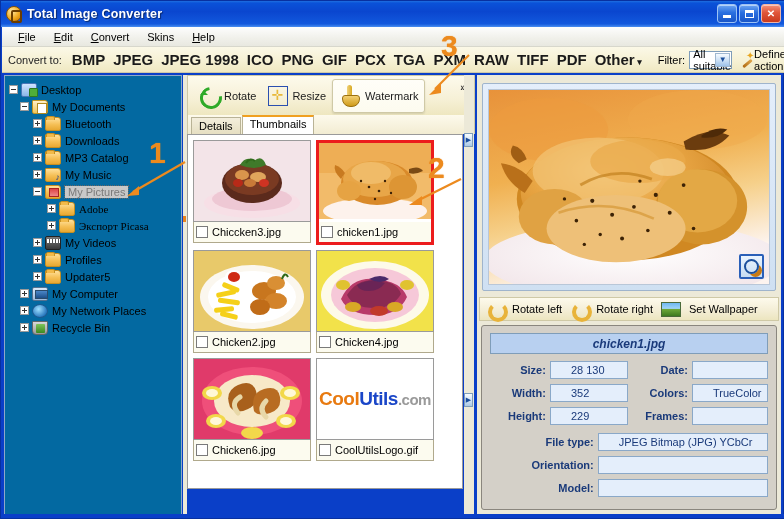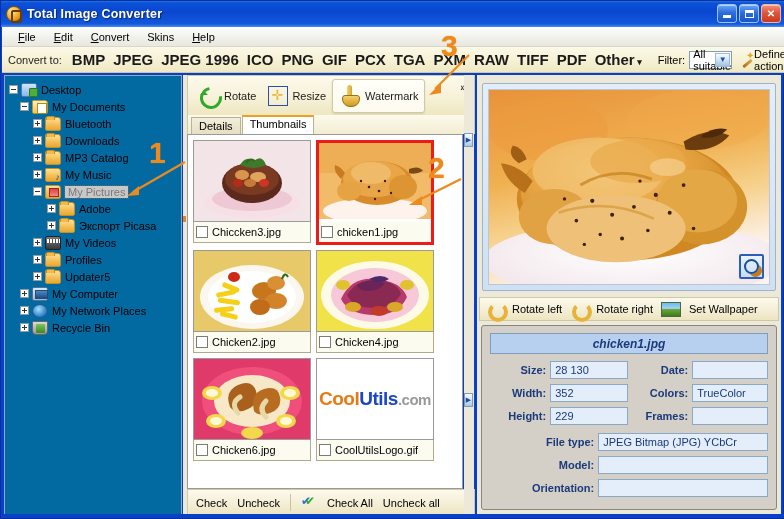--- a/index.html
+++ b/index.html
@@ -181,21 +181,21 @@
   }
   .bin-ico::after { content:""; position:absolute; left:3px; top:2px; width:9px; height:9px;
     background:linear-gradient(180deg,#7ec45a,#3a8a22); border-radius:1px; }
   .tlabel { color: #000; }
   .tnode.selected .tlabel {
     background: #c8c8c8; color: #7a7a7a; padding: 0 3px;
     outline: 1px dotted #666;
   }
   .indent1 { padding-left: 11px; }
   .indent2 { padding-left: 24px; }
-  .indent3 { padding-left: 38px; }
+  .indent3 { padding-left: 38px; font-family: Liberation Serif, serif; }
 
   
   .lsplit {
     position: absolute; left: 182px; top: 74px; width: 4px; height: 441px;
     background: #ece9d8;
   }
   .lsplit-mark {
     position: absolute; left: 182px; top: 215px; width: 3px; height: 6px;
     background: #e8821e;
   }
@@ -376,21 +376,21 @@
     margin-bottom: 7px;
   }
   .prow { display: flex; align-items: center; margin-bottom: 5px; }
   .plabel {
     font-weight: bold; font-size: 11px; color: #1a3a7a; text-align: right;
     white-space: nowrap;
   }
   .pfield {
     height: 18px; background: #e4eefb; border: 1px solid #8aa8c8;
     font-size: 11px; color: #1a3a7a; display: flex; align-items: center;
-    padding-left: 4px; overflow: hidden; white-space: nowrap;
+    padding-left: 20px; overflow: hidden; white-space: nowrap;
   }
   .lw1 { width: 58px; margin-right: 4px; }
   .fw1 { width: 80px; margin-right: 12px; }
   .lw2 { width: 50px; margin-right: 4px; }
   .fw2 { width: 78px; }
   .lw3 { width: 112px; margin-right: 4px; }
   .fw3 { width: 182px; }
 
   
   .ann {
@@ -432,21 +432,21 @@
     <div class="menu-item"><u>E</u>dit</div>
     <div class="menu-item"><u>C</u>onvert</div>
     <div class="menu-item">Skins</div>
     <div class="menu-item"><u>H</u>elp</div>
   </div>
 
   <div class="convertbar">
     <span class="convert-label">Convert to:</span>
     <span class="fmt">BMP</span>
     <span class="fmt">JPEG</span>
-    <span class="fmt">JPEG 1996</span>
+    <span class="fmt">JPEG 1998</span>
     <span class="fmt">ICO</span>
     <span class="fmt">PNG</span>
     <span class="fmt">GIF</span>
     <span class="fmt">PCX</span>
     <span class="fmt">TGA</span>
     <span class="fmt">PXM</span>
     <span class="fmt">RAW</span>
     <span class="fmt">TIFF</span>
     <span class="fmt">PDF</span>
     <span class="fmt other">Other</span>
@@ -708,28 +708,20 @@
           </div>
         </div>
         <div class="thumb-cap">
           <span class="chk"></span>
           <span>CoolUtilsLogo.gif</span>
         </div>
       </div>
 
     </div>
 
-    <div class="checkbar">
-      <span>Check</span>
-      <span>Uncheck</span>
-      <span class="cb-sep"></span>
-      <span class="dblchk"></span>
-      <span>Check All</span>
-      <span>Uncheck all</span>
-    </div>
   </div>
 
   <div class="msplit"></div>
   <div class="msplit-btn" style="top:132px">▶</div>
   <div class="msplit-btn" style="top:392px">▶</div>
 
   <div class="rightpanel">
 
     <div class="preview-frame">
       <div class="preview-inner">
@@ -823,26 +815,26 @@
         <span class="plabel lw2">Frames:</span>
         <span class="pfield fw2"></span>
       </div>
 
       <div class="prow" style="margin-top:8px">
         <span class="plabel lw3">File type:</span>
         <span class="pfield fw3">JPEG Bitmap (JPG) YCbCr</span>
       </div>
 
       <div class="prow">
+        <span class="plabel lw3">Orientation:</span>
+        <span class="pfield fw3"></span>
+      </div>
+
+      <div class="prow">
         <span class="plabel lw3">Model:</span>
-        <span class="pfield fw3"></span>
-      </div>
-
-      <div class="prow">
-        <span class="plabel lw3">Orientation:</span>
         <span class="pfield fw3"></span>
       </div>
     </div>
   </div>
 
   <div class="ann" style="left:148px; top:135px;">1</div>
   <svg class="ann-svg" style="left:112px; top:155px;" width="80" height="45">
     <line x1="72" y1="6" x2="20" y2="36" stroke="#ec8a1e" stroke-width="2.2"></line>
     <polygon points="14,40 26,30 26,39" fill="#ec8a1e"></polygon>
   </svg>

